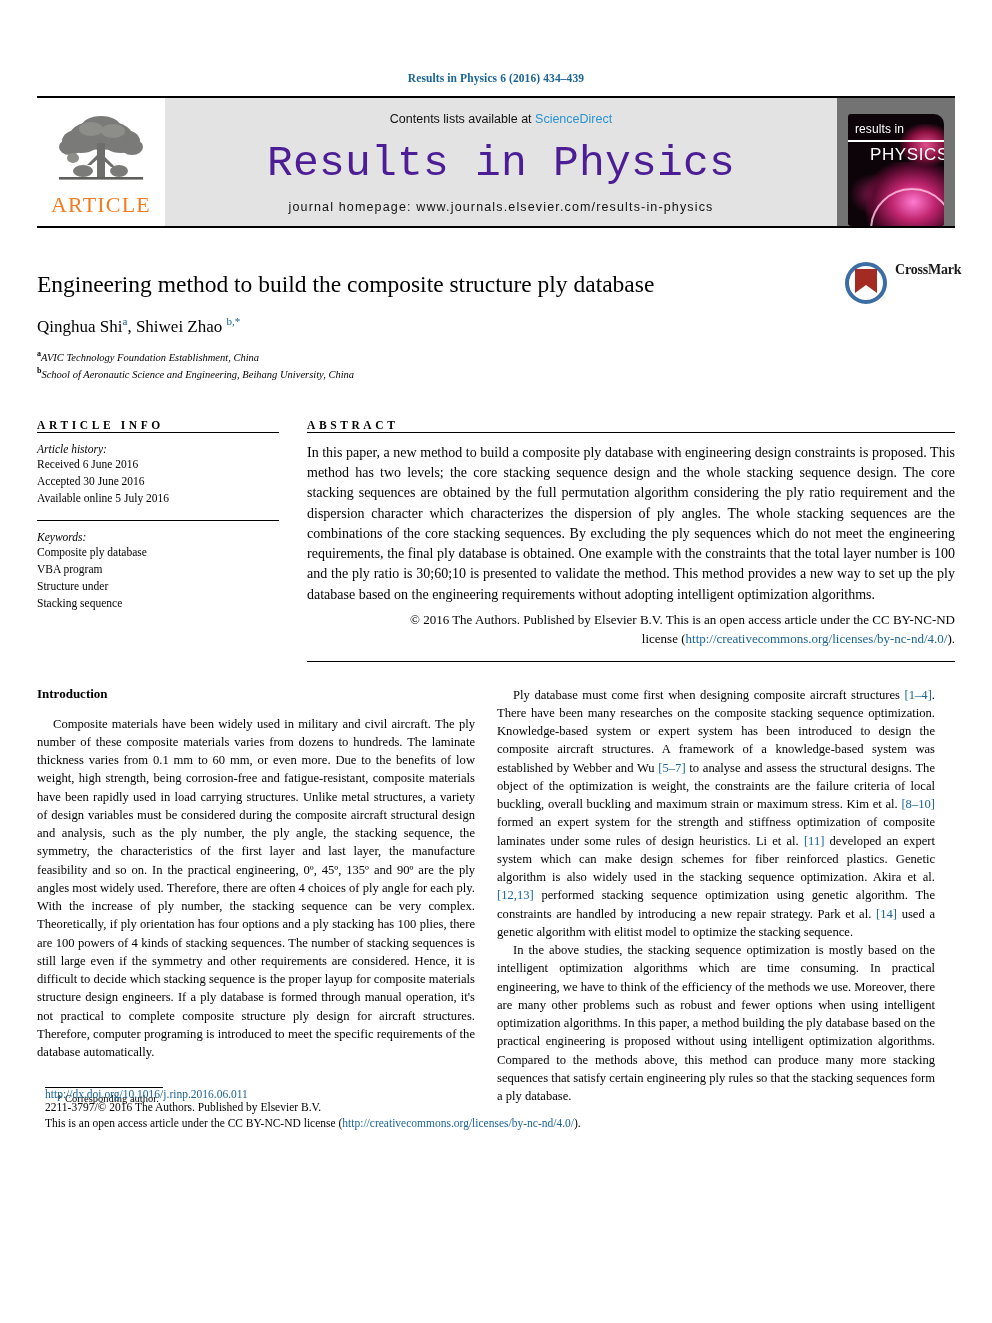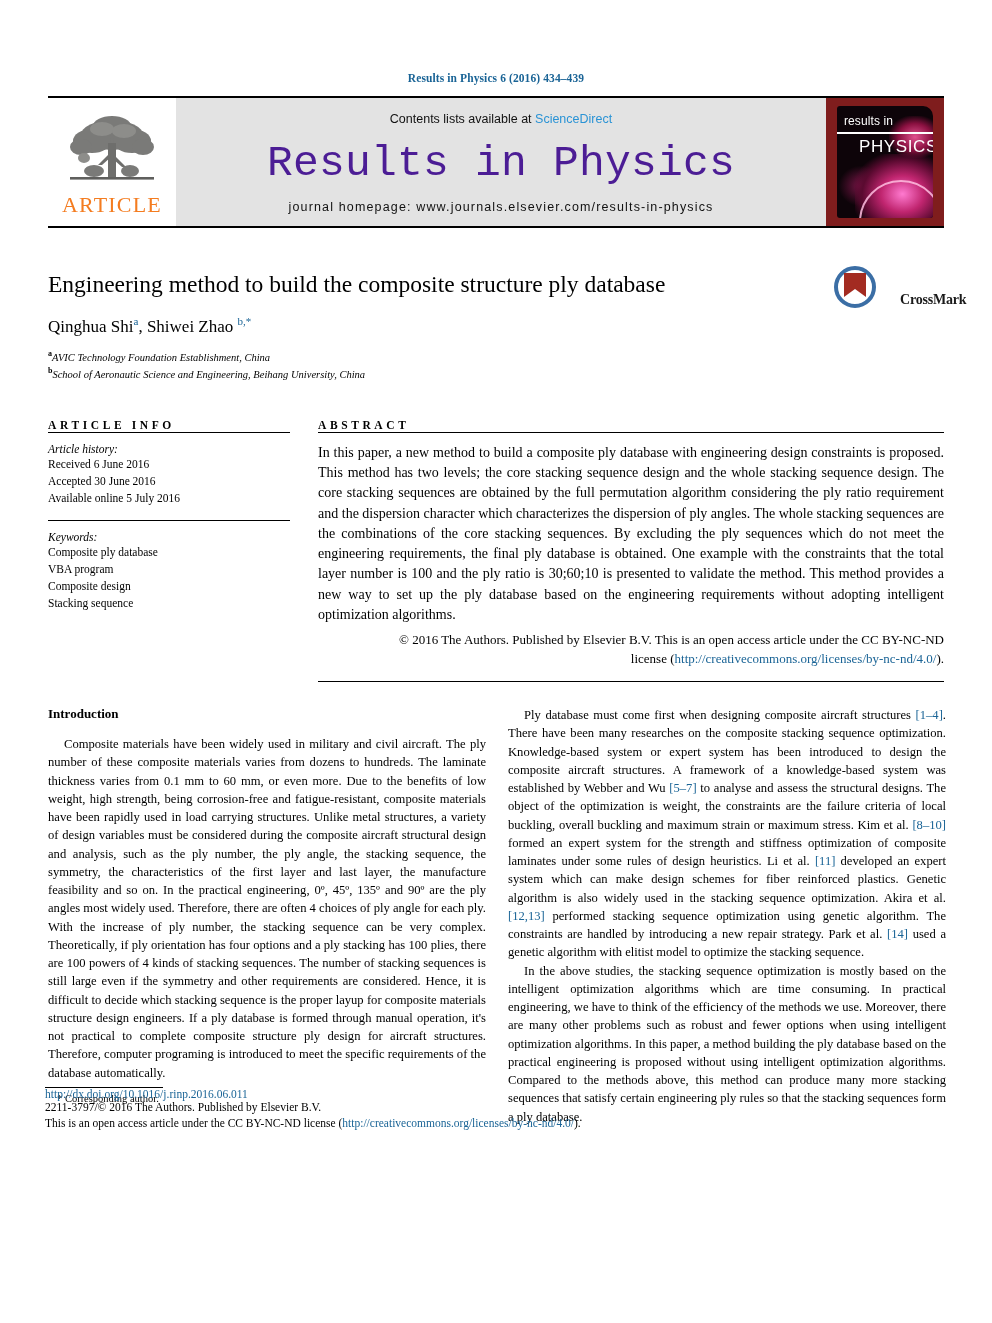--- a/index.html
+++ b/index.html
@@ -6,21 +6,21 @@
   html, body { margin: 0; padding: 0; }
   body {
     width: 992px;
     height: 1323px;
     background: #ffffff;
     font-family: "Liberation Serif", serif;
     color: #000000;
     position: relative;
     overflow: hidden;
   }
-  .page { position: relative; width: 992px; height: 1145px; padding: 0 48px; }
+  .page { position: relative; width: 992px; height: 1145px; padding: 0 37px; }
 
   
   .running-head {
     text-align: center;
     color: #1a6496;
     font-family: "Liberation Serif", serif;
     font-size: 11.5px;
     font-weight: bold;
     padding-top: 72px;
     letter-spacing: 0.1px;
@@ -77,23 +77,23 @@
   }
   .homepage-line {
     font-family: "Liberation Sans", sans-serif;
     font-size: 12.5px;
     color: #111;
     letter-spacing: 1.15px;
   }
   .cover-cell {
     width: 118px;
     flex: 0 0 118px;
-    background: #7f1d1d;
-    display: flex;
-    align-items: center;
+    background: #737373;
+    display: flex;
+    align-items: flex-end;
     justify-content: center;
   }
   .cover-thumb {
     width: 96px; height: 112px;
     position: relative;
     overflow: hidden;
     background: #0d0409;
     border-radius: 3px 10px 3px 3px;
   }
   .cover-thumb .glow1 {
@@ -150,21 +150,21 @@
     font-style: italic;
     font-size: 10.5px;
     line-height: 1.42;
   }
   .affil sup { font-style: normal; font-size: 8px; vertical-align: super; font-weight: bold;}
 
   .crossmark {
     position: absolute;
     right: 0; top: -8px;
     width: 110px; height: 46px;
-    display: flex; align-items: flex-end; gap: 24px;
+    display: flex; align-items: flex-start; gap: 8px;
   }
   .cm-badge { position: relative; width: 42px; height: 42px; }
   .cm-word {
     font-family: "Liberation Serif", serif;
     font-weight: bold; font-size: 14px; color: #1a1a1a;
     letter-spacing: -0.2px;
   }
 
   
   .info-abstract {
@@ -351,21 +351,21 @@
       <div class="sec-head">ARTICLE INFO</div>
       <div class="rule-thin"></div>
       <div class="info-sub">Article history:</div>
       <div class="info-line">Received 6 June 2016</div>
       <div class="info-line">Accepted 30 June 2016</div>
       <div class="info-line">Available online 5 July 2016</div>
       <div class="rule-mid"></div>
       <div class="info-sub">Keywords:</div>
       <div class="info-line">Composite ply database</div>
       <div class="info-line">VBA program</div>
-      <div class="info-line">Composite design</div>
+      <div class="info-line">Structure under</div>
       <div class="info-line">Stacking sequence</div>
     </div>
 
     <div class="col-abs">
       <div class="sec-head">ABSTRACT</div>
       <div class="rule-thin"></div>
       <div class="abs-body">In this paper, a new method to build a composite ply database with engineering design constraints is proposed. This method has two levels; the core stacking sequence design and the whole stacking sequence design. The core stacking sequences are obtained by the full permutation algorithm considering the ply ratio requirement and the dispersion character which characterizes the dispersion of ply angles. The whole stacking sequences are the combinations of the core stacking sequences. By excluding the ply sequences which do not meet the engineering requirements, the final ply database is obtained. One example with the constraints that the total layer number is 100 and the ply ratio is 30;60;10 is presented to validate the method. This method provides a new way to set up the ply database based on the engineering requirements without adopting intelligent optimization algorithms.</div>
       <div class="abs-copy">
         <span>© 2016 The Authors. Published by Elsevier B.V. This is an open access article under the CC BY-NC-ND</span>
         <span class="l2"><span>license (</span><span class="lnk">http://creativecommons.org/licenses/by-nc-nd/4.0/</span><span>).</span></span>

